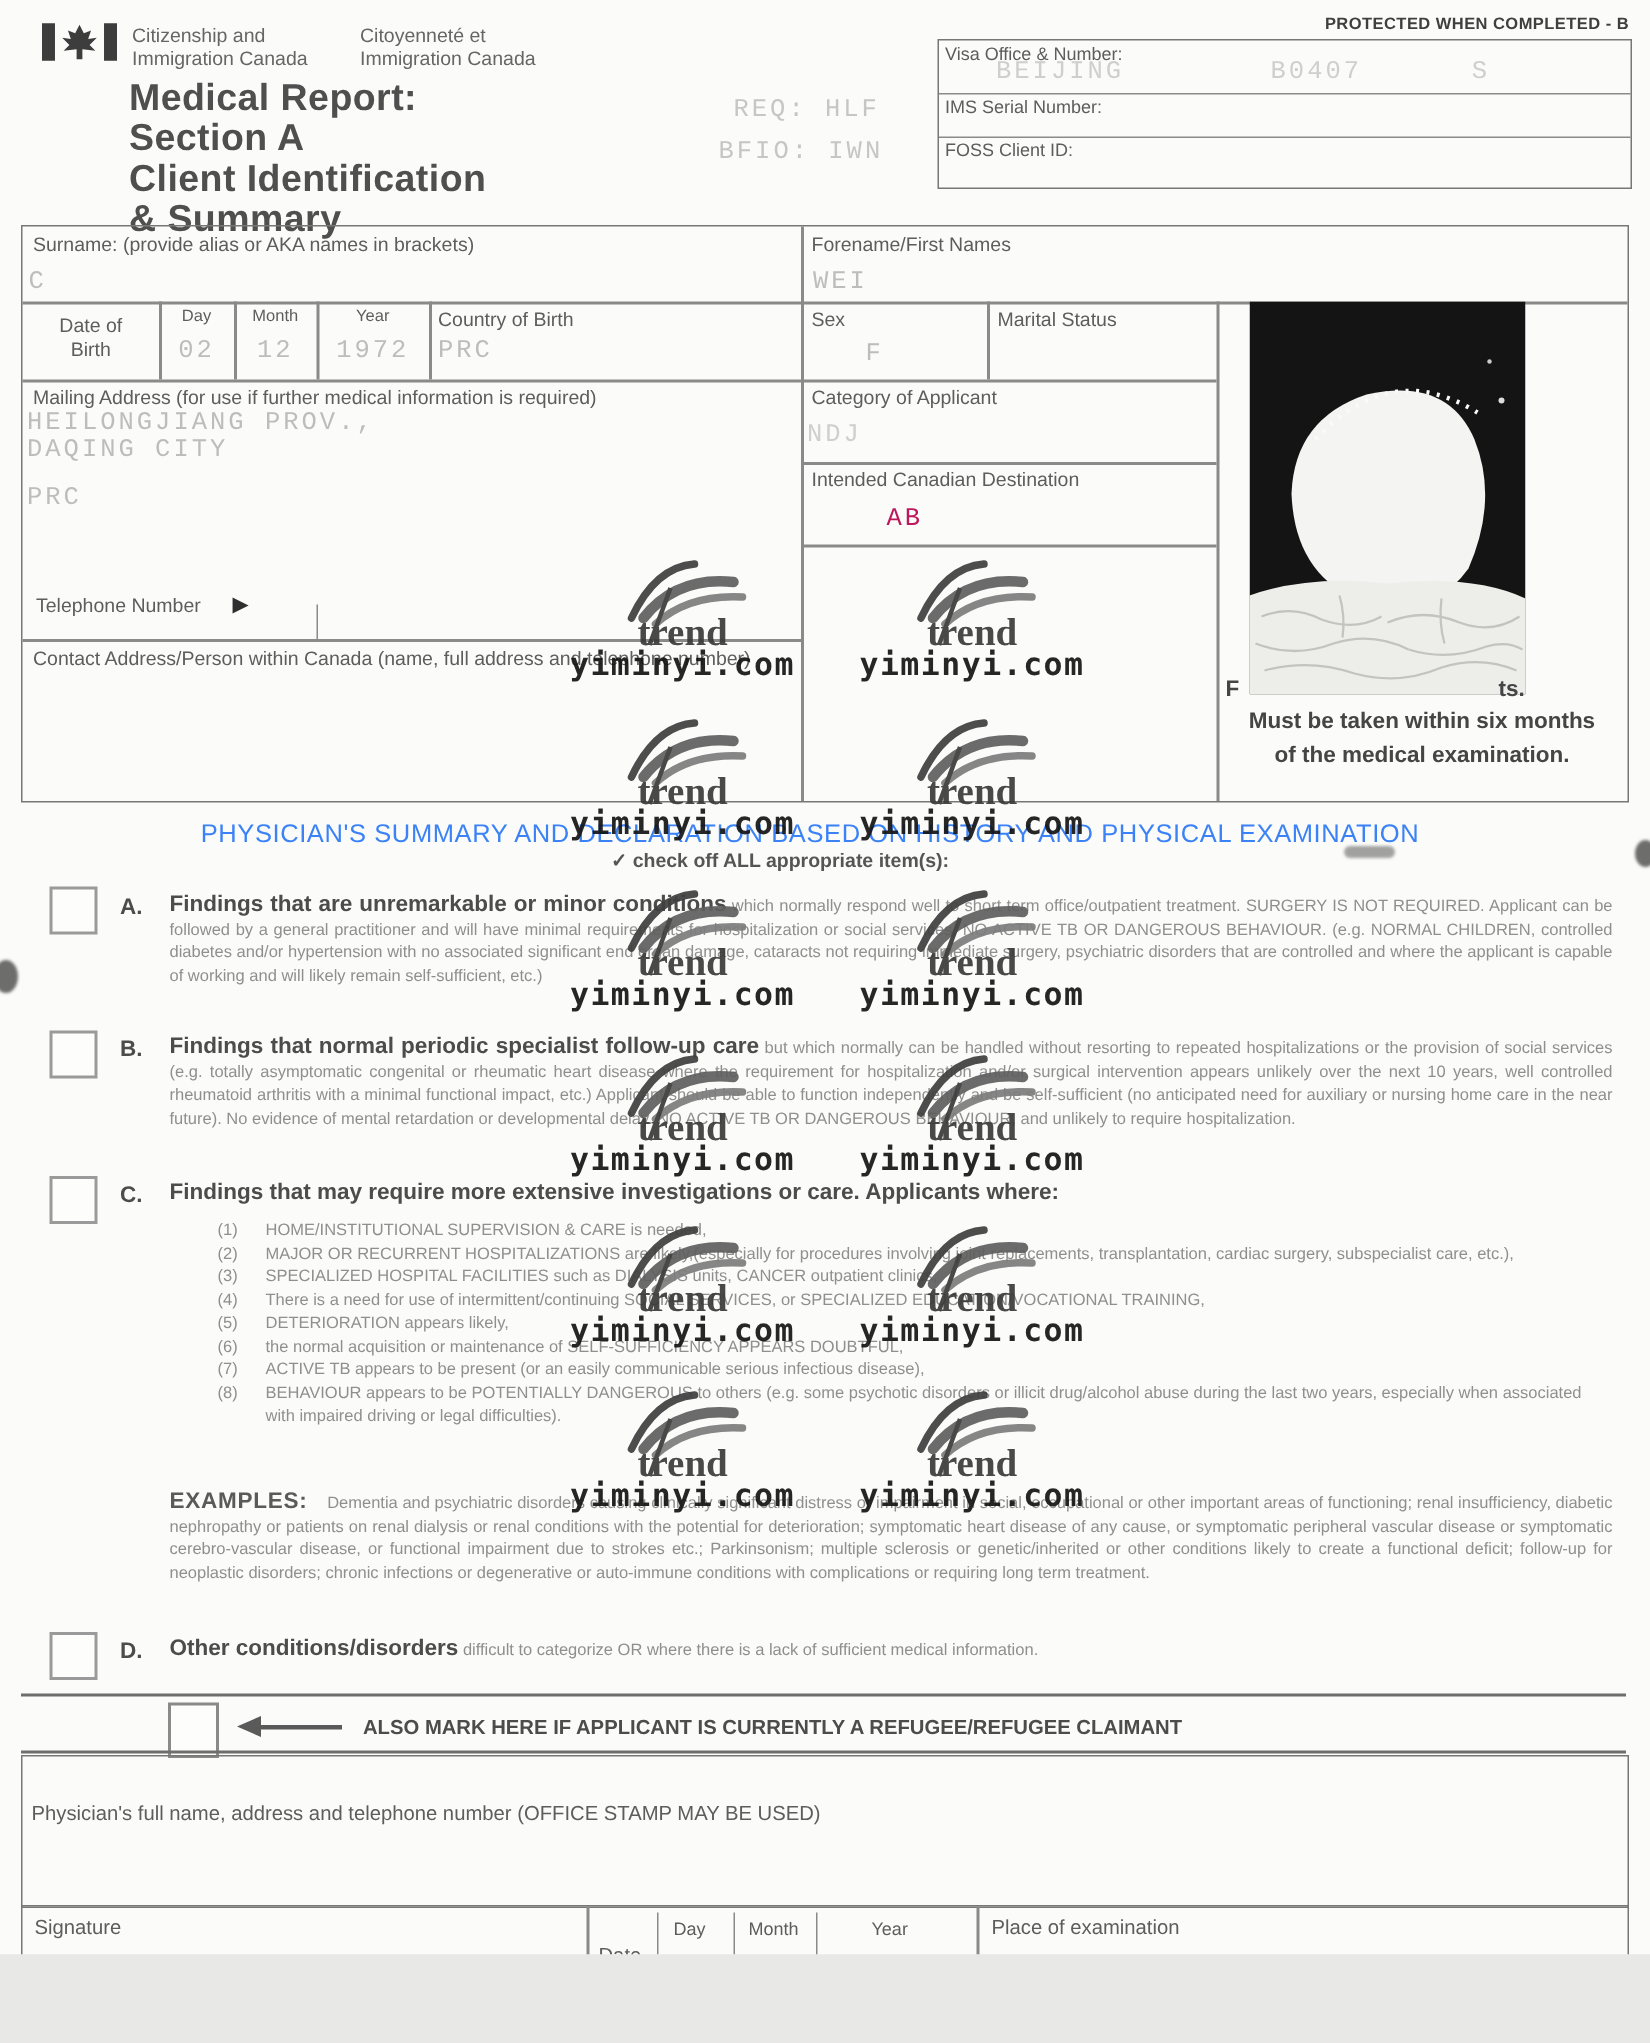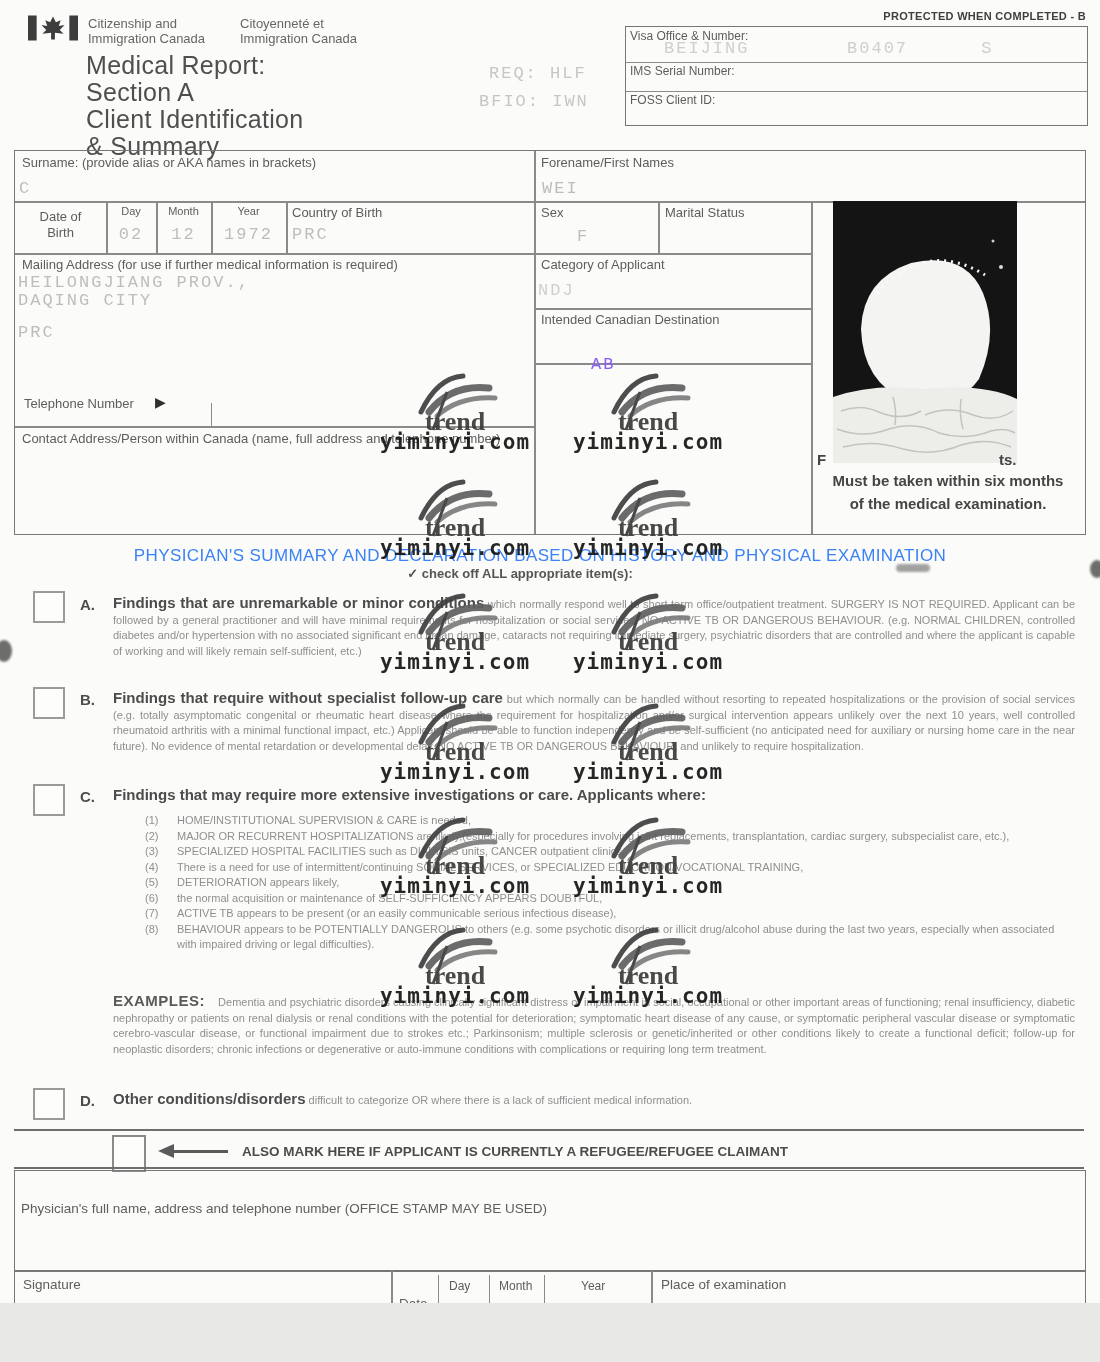--- a/index.html
+++ b/index.html
@@ -20,21 +20,21 @@
   .cb{position:absolute; width:28px; height:28px; border:2px solid #9a9a9a; background:rgba(255,255,255,.5);}
   .item-letter{position:absolute; font-weight:bold; font-size:15px; color:#4c4c4c;}
   .para{position:absolute; left:113px; width:962px; font-size:11px; line-height:15.5px;
         color:#8f8f8f; text-align:justify;}
   .para .lead{font-weight:bold; font-size:15px; color:#4c4c4c;}
   .c-item{position:relative; padding-left:32px; font-size:11px; line-height:15.5px; color:#8f8f8f;}
   .c-num{position:absolute; left:0; top:0;}
   .wm{position:absolute; width:190px; text-align:center; pointer-events:none; z-index:6; opacity:.92;}
   .wm-text{font-family:"DejaVu Sans Mono",monospace; font-weight:bold; font-size:21px;
            color:#151515; letter-spacing:1px; margin-top:-6px;}
-  .title{font-weight:normal; font-size:25px; line-height:27px; color:#4f4f4f; letter-spacing:.3px;}
+  .title{font-weight:bold; font-size:25px; line-height:27px; color:#4f4f4f; letter-spacing:.3px;}
   .dept{font-size:13px; line-height:15px; color:#666;}
   .caption{font-weight:bold; font-size:15px; line-height:23px; color:#454545; text-align:center;}
   .smudge{position:absolute; background:#4a4a4a; border-radius:50%; filter:blur(1px); opacity:.8;}
   .footer-num{font-size:12px; color:#9a9a9a;}
   .wordmark{font-family:"Liberation Serif","DejaVu Serif",serif; font-size:31px; color:#4e4e4e; letter-spacing:.5px;}
 </style>
 </head>
 <body>
 
 <div id="page">
@@ -113,21 +113,21 @@
     <span class="lbl" style="position:absolute;left:650px;top:54px">Marital Status</span>
 
     <span class="lbl" style="position:absolute;left:7px;top:106px">Mailing Address (for use if further medical information is required)</span>
     <span class="typed" style="position:absolute;left:3px;top:122px">HEILONGJIANG PROV.,</span>
     <span class="typed" style="position:absolute;left:3px;top:140px">DAQING CITY</span>
     <span class="typed" style="position:absolute;left:3px;top:172px">PRC</span>
 
     <span class="lbl" style="position:absolute;left:526px;top:106px">Category of Applicant</span>
     <span class="typed typed-faint" style="position:absolute;left:523px;top:130px">NDJ</span>
     <span class="lbl" style="position:absolute;left:526px;top:161px">Intended Canadian Destination</span>
-    <span class="typed typed-faint" style="position:absolute;left:576px;top:204px;color:#8b5cf6">AB</span>
+    <span class="typed typed-faint" style="position:absolute;left:576px;top:186px;color:#be185d">AB</span>
 
     <span class="lbl" style="position:absolute;left:9px;top:245px">Telephone Number</span>
     <span style="position:absolute;left:140px;top:243px;font-size:14px;color:#2f2f2f">▶</span>
     <div class="vline" style="left:196px;top:252px;height:23px;width:1px"></div>
 
     <span class="lbl" style="position:absolute;left:7px;top:280px">Contact Address/Person within Canada (name, full address and telephone number)</span>
 
     <svg class="abs" style="left:818px;top:50px" width="184" height="262" viewBox="0 0 184 262">
       <rect width="184" height="262" fill="#141414"></rect>
       <path fill="#f4f4f2" d="M28,128 Q30,78 78,62 Q132,50 150,92 Q166,132 146,178 Q120,214 74,200 Q30,182 28,128 Z"></path>
@@ -159,21 +159,21 @@
   <div class="cb" style="left:33px;top:591px"></div>
   <div class="item-letter" style="left:80px;top:596px">A.</div>
   <div class="para" style="top:595px">
     <span class="lead">Findings that are unremarkable or minor conditions</span>
     <span>which normally respond well to short term office/outpatient treatment.  SURGERY IS NOT REQUIRED.  Applicant can be followed by a general practitioner and will have minimal requirements for hospitalization or social services.  NO ACTIVE TB OR DANGEROUS BEHAVIOUR.  (e.g. NORMAL CHILDREN, controlled diabetes and/or hypertension with no associated significant end organ damage, cataracts not requiring immediate surgery, psychiatric disorders that are controlled and where the applicant is capable of working and will likely remain self-sufficient, etc.)</span>
   </div>
 
   <div class="cb" style="left:33px;top:687px"></div>
   <div class="item-letter" style="left:80px;top:691px">B.</div>
   <div class="para" style="top:690px">
-    <span class="lead">Findings that require without specialist follow-up care</span>
+    <span class="lead">Findings that normal periodic specialist follow-up care</span>
     <span>but which normally can be handled without resorting to repeated hospitalizations or the provision of social services (e.g. totally asymptomatic congenital or rheumatic heart disease where the requirement for hospitalization and/or surgical intervention appears unlikely over the next 10 years, well controlled rheumatoid arthritis with a minimal functional impact, etc.)  Applicant should be able to function independently and be self-sufficient (no anticipated need for auxiliary or nursing home care in the near future).  No evidence of mental retardation or developmental delay.  NO ACTIVE TB OR DANGEROUS BEHAVIOUR, and unlikely to require hospitalization.</span>
   </div>
 
   <div class="cb" style="left:33px;top:784px"></div>
   <div class="item-letter" style="left:80px;top:788px">C.</div>
   <div class="para" style="top:787px">
     <span class="lead">Findings that may require more extensive investigations or care.  Applicants where:</span>
   </div>
   <div class="abs" id="c-items" style="left:145px;top:813px;width:930px">
       <div class="c-item">

